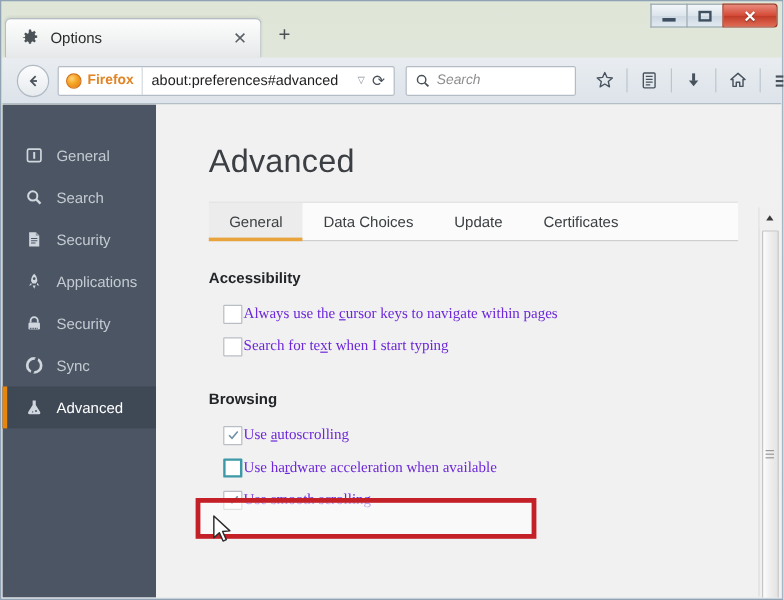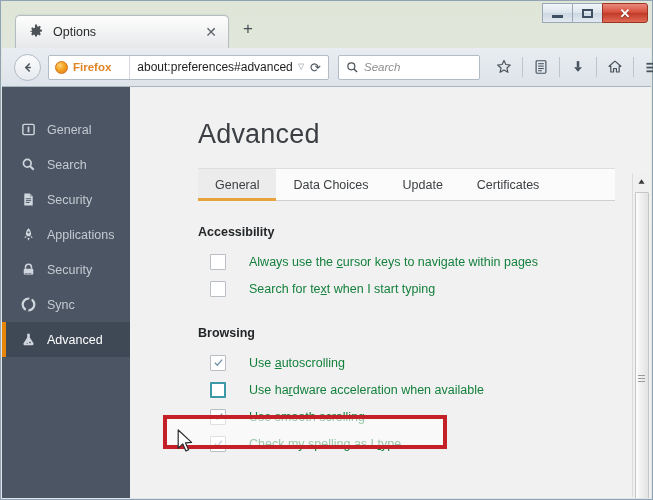--- a/index.html
+++ b/index.html
@@ -58,21 +58,21 @@
   .gl-close {
     color: #fff; font-size: 13px; font-weight: bold;
     font-family: "Liberation Sans", sans-serif;
     text-shadow: 0 1px 1px rgba(0,0,0,.45);
     line-height: 1;
   }
 
   
   .tabstrip {
     position: absolute;
-    left: 14px; top: 14px;
+    left: 3px; top: 14px;
     display: flex; align-items: center;
   }
   .tab {
     position: relative;
     width: 214px; height: 33px;
     background: linear-gradient(to bottom, #fdfdfd 0%, #f0f1f2 60%, #e6e8ea 100%);
     border: 1px solid #b4bcc4;
     border-bottom: none;
     border-radius: 5px 5px 0 0;
     display: flex; align-items: center;
@@ -129,21 +129,21 @@
     flex: none;
     width: 281px;
     background: #fff;
     border: 1px solid #b3bcc5;
     border-radius: 2px;
     display: flex; align-items: center;
     box-sizing: border-box;
   }
   .ffbadge {
     display: flex; align-items: center;
-    padding: 0 18px 0 6px;
+    padding: 0 7px 0 6px;
     border-right: 1px solid #d3d9de;
     height: 100%;
     box-sizing: border-box;
   }
   .ffglobe {
     width: 13px; height: 13px; border-radius: 50%;
     background: radial-gradient(circle at 35% 32%, #ffd27a 0%, #f5a623 42%, #e2781a 100%);
     border: 1px solid #d4711a;
     box-sizing: border-box;
     flex: none;
@@ -196,21 +196,20 @@
     margin: 0 3px;
   }
 
   
   .page {
     position: absolute;
     left: 1px; top: 86px; right: 1px; bottom: 1px;
     background: #f1f1f1;
     display: flex;
     overflow: hidden;
-    gap: 24px;
   }
   .sidebar {
     width: 128px;
     background: #4b5563;
     flex: none;
     padding-top: 25px;
     box-sizing: border-box;
     position: relative;
   }
   .side-item {
@@ -310,24 +309,25 @@
     margin-left: 12px;
   }
   .cbox.focus {
     border: 2px solid #3d98a8;
   }
   .tick {
     display: block;
     width: 9px; height: 9px;
   }
   .opt-label {
-    margin-left: 23px;
+    margin-left: 1px;
     font-size: 12.5px;
-    color: #15803d;
+    color: #6d28d9;
     white-space: nowrap;
+    font-family: Liberation Serif, serif;
   }
   .ak { text-decoration: underline; }
 
   
   .annot {
     position: absolute;
     left: 162px; top: 414px;
     width: 284px; height: 34px;
     border: 4px solid #c32027;
     background: rgba(255,255,255,.55);
@@ -619,28 +619,20 @@
 
           <div class="opt-row">
             <span class="cbox">
               <svg class="tick" viewBox="0 0 10 10">
                 <path d="M1 5.2 3.7 8 9 1.8" fill="none" stroke="#6f91a8" stroke-width="1.5"></path>
               </svg>
             </span>
             <span class="opt-label">Use smooth scrolling</span>
           </div>
 
-          <div class="opt-row">
-            <span class="cbox">
-              <svg class="tick" viewBox="0 0 10 10">
-                <path d="M1 5.2 3.7 8 9 1.8" fill="none" stroke="#6f91a8" stroke-width="1.5"></path>
-              </svg>
-            </span>
-            <span class="opt-label">Check my spelling as I <span class="ak">t</span>ype</span>
-          </div>
         </div>
       </div>
 
       <div class="scrollbar">
         <div class="sb-arrow">
           <svg viewBox="0 0 10 10" width="9" height="9">
             <path d="M5 2.6 8.4 7.4H1.6z" fill="#3a3a3a"></path>
           </svg>
         </div>
         <div class="sb-thumb">

